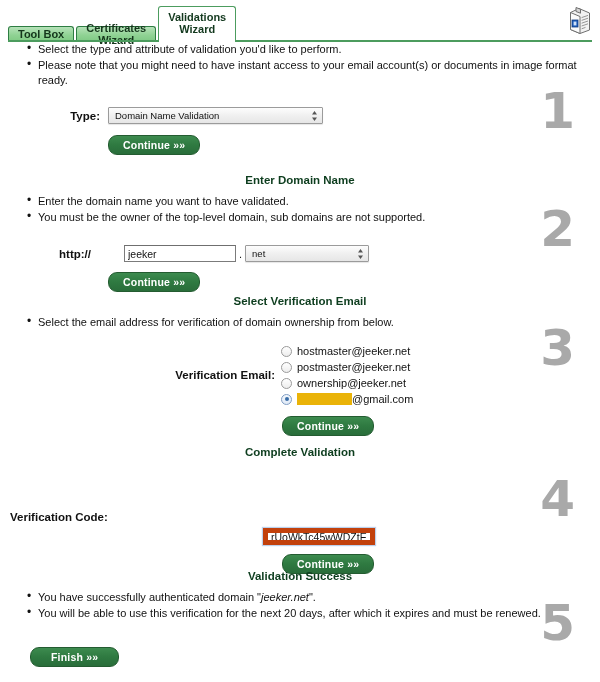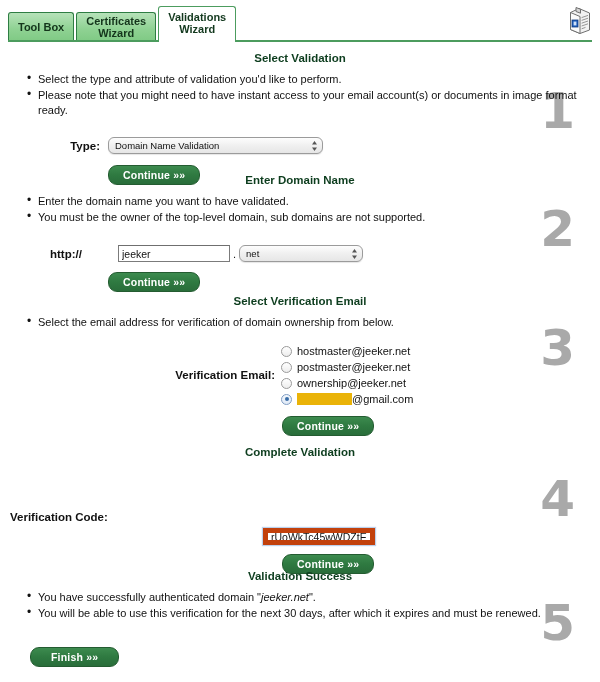--- a/index.html
+++ b/index.html
@@ -39,21 +39,21 @@
     border-radius: 3px 3px 0 0;
     background: linear-gradient(to bottom, #b6e2b9 0%, #8fd293 55%, #7ec983 100%);
     color: #14351b;
     font-weight: bold;
     font-size: 11px;
     line-height: 12px;
     text-align: center;
     display: flex;
     align-items: center;
     justify-content: center;
-    height: 30px;
+    height: 16px;
     cursor: pointer;
   }
   .tab .tablabel {
     display: block;
     white-space: pre-line;
   }
   .tab.active {
     background: #ffffff;
     border-color: #4c9c5e;
     color: #12381d;
@@ -150,21 +150,21 @@
     font-size: 11.5px;
     color: #111;
   }
 
   
   .mselect {
     position: relative;
     box-sizing: border-box;
     height: 17px;
     border: 1px solid #9b9b9b;
-    border-radius: 6px;
+    border-radius: 1px;
     background: linear-gradient(to bottom, #fdfdfd 0%, #f0f0f0 50%, #e6e6e6 100%);
     box-shadow: 0 1px 1px rgba(0,0,0,.10);
     font-size: 9.5px;
     color: #111;
     display: flex;
     align-items: center;
     padding: 0 16px 0 6px;
     cursor: pointer;
   }
   .mselect .arrows {
@@ -282,21 +282,20 @@
       <line x1="15.6" y1="21" x2="22" y2="18.8" stroke="#8a8a8a" stroke-width="0.9"></line>
       <line x1="15.6" y1="23.8" x2="19.5" y2="22.4" stroke="#8a8a8a" stroke-width="0.9"></line>
     </svg>
   </div>
 </div>
 
 <div class="content">
 
   <div class="section" style="height:122px;">
     <div class="stepnum" style="top:44px;">1</div>
-    <div class="sec-title">Select Validation</div>
     <ul class="bullets">
       <li>Select the type and attribute of validation you'd like to perform.</li>
       <li>Please note that you might need to have instant access to your email account(s) or documents in image format ready.</li>
     </ul>
     <div class="row" style="margin:18px 0 11px 40px;">
       <span class="flabel" style="width:50px;text-align:right;margin-right:8px;">Type:</span>
       <div class="mselect" style="width:215px;">
         <span>Domain Name Validation</span>
         <span class="arrows">
           <svg width="7" height="12" viewBox="0 0 7 12">
@@ -314,21 +313,21 @@
   </div>
 
   <div class="section" style="height:121px;">
     <div class="stepnum" style="top:40px;">2</div>
     <div class="sec-title">Enter Domain Name</div>
     <ul class="bullets">
       <li>Enter the domain name you want to have validated.</li>
       <li>You must be the owner of the top-level domain, sub domains are not supported.</li>
     </ul>
     <div class="row" style="margin:19px 0 0 40px;">
-      <span class="flabel" style="width:50px;text-align:left;margin-right:18px;">http://</span>
+      <span class="flabel" style="width:50px;text-align:center;margin-right:24px;">http://</span>
       <input class="tinput" style="width: 112px;" value="jeeker">
       <span style="margin:0 3px;font-size:11px;">.</span>
       <div class="mselect" style="width:124px;">
         <span>net</span>
         <span class="arrows">
           <svg width="7" height="12" viewBox="0 0 7 12">
               <path d="M3.5 1 L6 4.4 L1 4.4 Z" fill="#555"></path>
               <path d="M3.5 11 L6 7.6 L1 7.6 Z" fill="#555"></path>
             </svg>
         </span>
@@ -392,21 +391,21 @@
         <span>Continue »»</span>
       </div>
     </div>
   </div>
 
   <div class="section" style="height:100px;">
     <div class="stepnum" style="top:38px;">5</div>
     <div class="sec-title">Validation Success</div>
     <ul class="bullets">
       <li><span>You have successfully authenticated domain "</span><span class="it">jeeker.net</span><span>".</span></li>
-      <li>You will be able to use this verification for the next 30 days, after which it expires and must be renewed.</li>
+      <li>You will be able to use this verification for the next 20 days, after which it expires and must be renewed.</li>
     </ul>
     <div style="margin:25px 0 0 20px;">
       <div class="gbtn" style="padding:0 20px;">
         <span>Finish »»</span>
       </div>
     </div>
   </div>
 
 </div>
 

